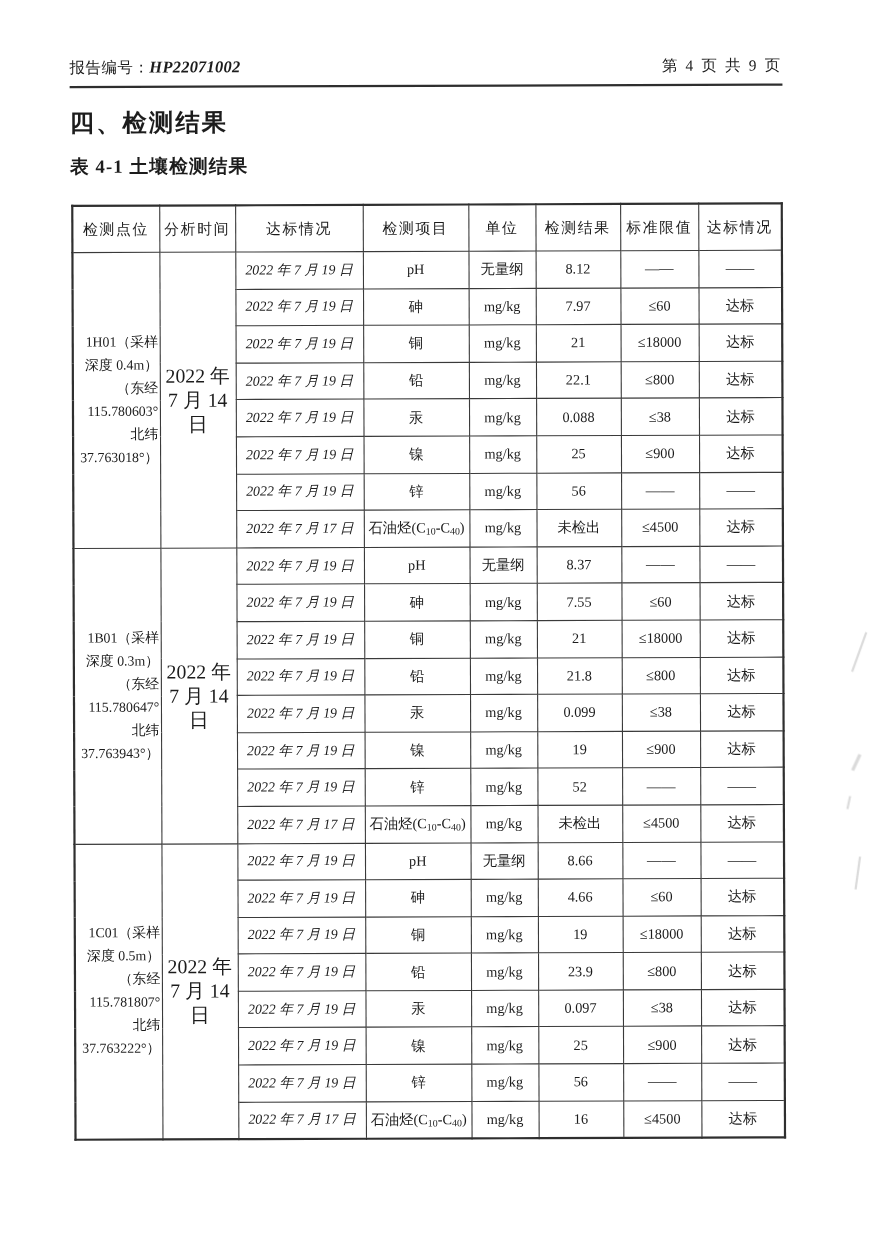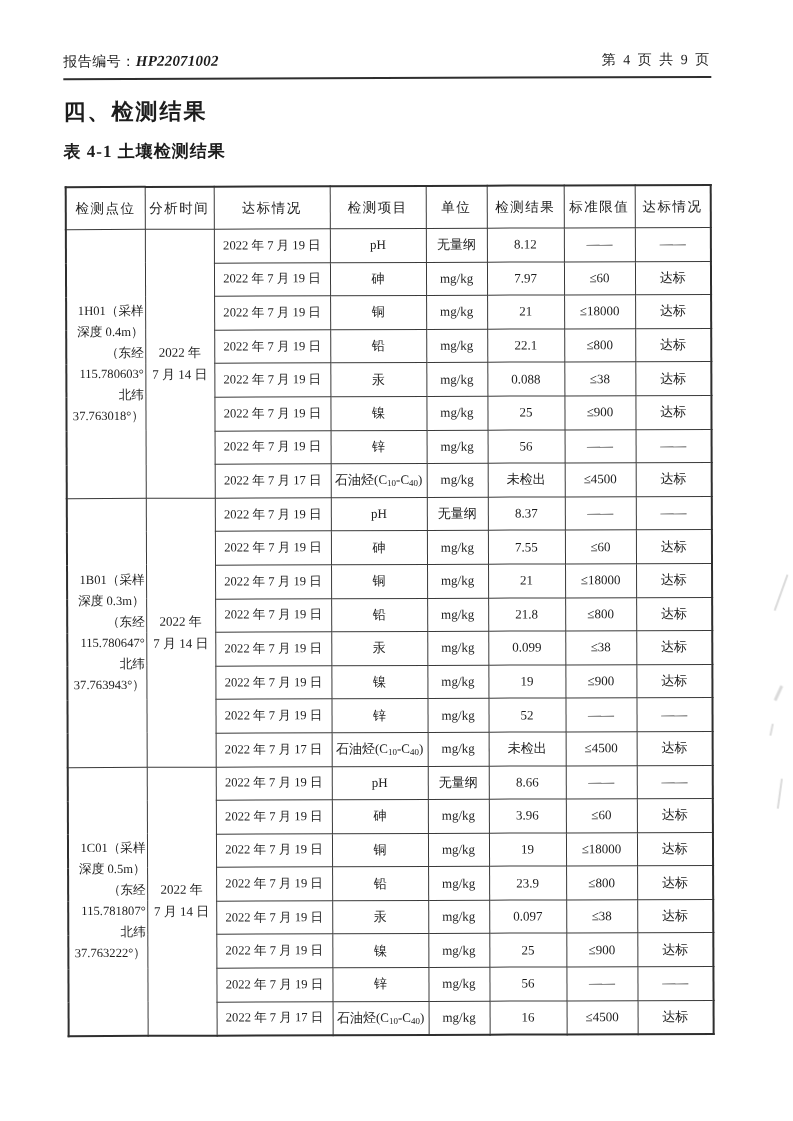--- a/index.html
+++ b/index.html
@@ -21,23 +21,23 @@
   table#results-table{
     position:absolute;top:185px;left:66px;width:646px;
     border-collapse:collapse;table-layout:fixed;border:2px solid #2f2f2f;
   }
   #results-table th,#results-table td{
     border:1px solid #3a3a3a;text-align:center;vertical-align:middle;
     padding:0;overflow:hidden;font-weight:normal;
   }
   #results-table thead th{height:41px;font-size:13.5px;letter-spacing:1.5px;}
   #results-table tbody td{height:32.6px;font-size:13px;}
-  #results-table td.time{font-size:12.6px;white-space:nowrap;}
+  #results-table td.time{font-size:12.6px;white-space:nowrap;font-style:italic;}
   #results-table td.point{font-size:12.6px;line-height:21px;padding:0 1px;text-align:right;}
-  #results-table td.sampling{font-size:13px;line-height:22px;}
+  #results-table td.sampling{font-size:18px;line-height:22px;}
   #results-table td.item{white-space:nowrap;}
   #results-table td.item .sb{font-size:9px;vertical-align:-2px;}
   .scan-marks{position:absolute;right:1px;top:575px;width:30px;height:250px;opacity:.32;filter:blur(.6px);}
   .scan-marks .m{position:absolute;background:#8f8f8f;}
   .scan-marks .m1{width:2px;height:38px;right:10px;top:0;transform:rotate(20deg);}
   .scan-marks .m2{width:16px;height:3px;right:6px;top:118px;transform:rotate(-65deg);}
   .scan-marks .m3{width:2px;height:12px;right:20px;top:150px;transform:rotate(12deg);}
   .scan-marks .m4{width:2px;height:30px;right:12px;top:205px;transform:rotate(8deg);}
 </style>
 </head>
@@ -220,21 +220,21 @@
           <td class="item"><span>pH</span></td>
           <td class="unit">无量纲</td>
           <td class="result">8.66</td>
           <td class="limit">——</td>
           <td class="status">——</td>
         </tr>
         <tr>
           <td class="time">2022 年 7 月 19 日</td>
           <td class="item"><span>砷</span></td>
           <td class="unit">mg/kg</td>
-          <td class="result">3.96</td>
+          <td class="result">4.66</td>
           <td class="limit">≤60</td>
           <td class="status">达标</td>
         </tr>
         <tr>
           <td class="time">2022 年 7 月 19 日</td>
           <td class="item"><span>铜</span></td>
           <td class="unit">mg/kg</td>
           <td class="result">19</td>
           <td class="limit">≤18000</td>
           <td class="status">达标</td>

